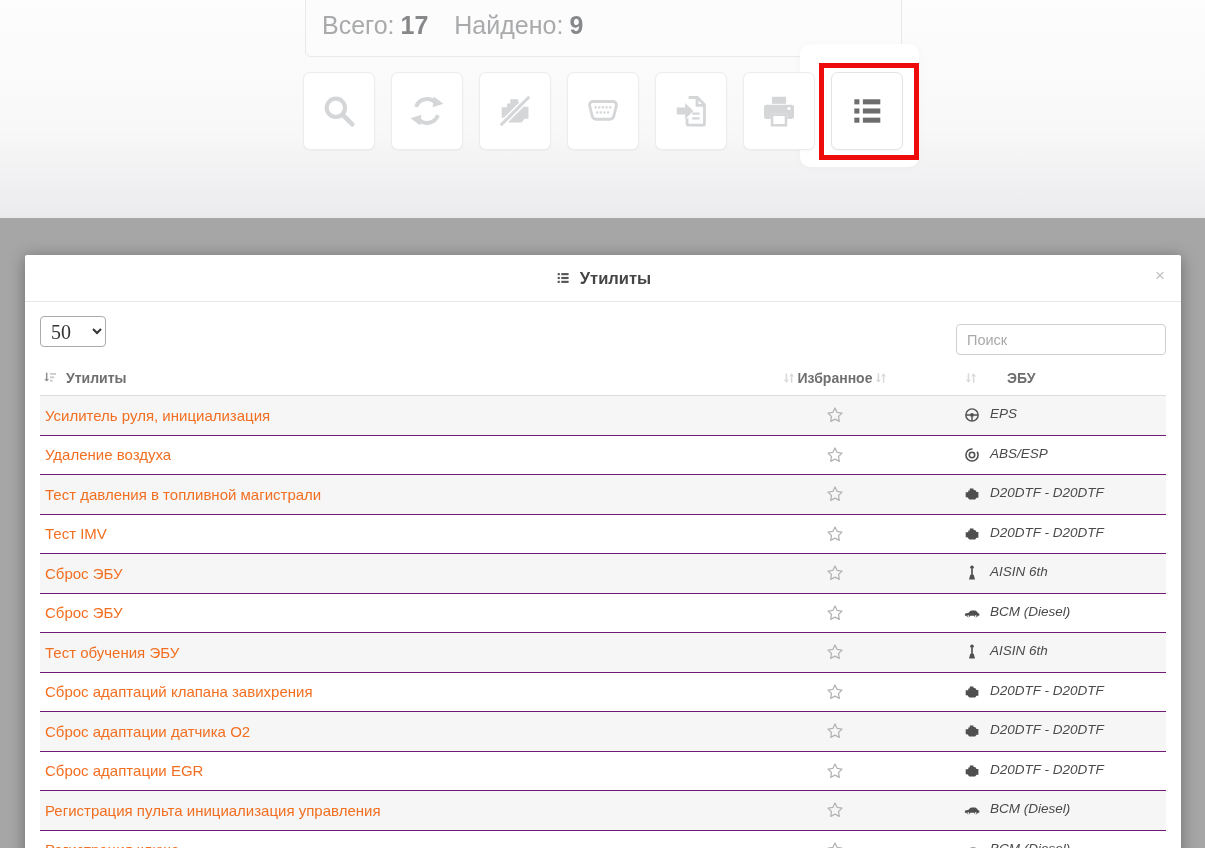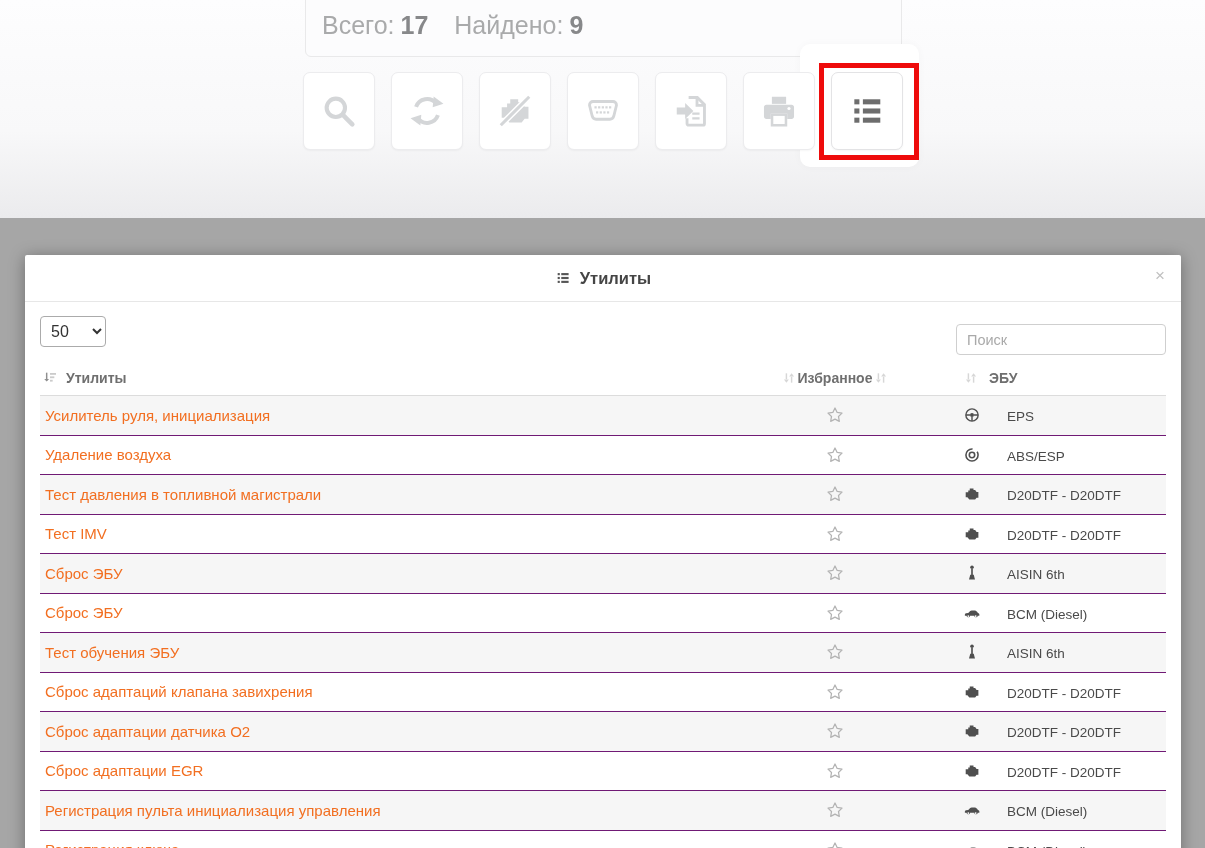--- a/index.html
+++ b/index.html
@@ -35,45 +35,45 @@
   .modal-header { position:relative; height:47px; border-bottom:1px solid #e7e7e7;
     display:flex; align-items:center; justify-content:center; gap:9px; }
   .modal-title { font-size:16.5px; font-weight:700; color:#454545; }
   .title-icon { color:#555; }
   .title-icon svg { width:16px; height:16px; display:block; }
   .modal-close { position:absolute; right:16px; top:12px; color:#c0c0c0; font-size:17px;
     line-height:1; cursor:pointer; }
 
   .modal-controls { position:relative; height:56px; }
   .page-size { position:absolute; left:15px; top:14px; width:66px; height:31px;
-    border:1px solid #ababab; border-radius:4px; font-size:16px; color:#333;
-    padding:0 6px; background:#fff; font-family:Liberation Sans, sans-serif; }
+    border:1px solid #ababab; border-radius:4px; font-size:20px; color:#333;
+    padding:0 6px; background:#fff; font-family:Liberation Serif, serif; }
   .search-input { position:absolute; right:15px; top:14px; width:210px; height:31px;
     border:1px solid #cfcfcf; border-radius:4px; font-size:14.5px; padding:0 10px;
     color:#444; font-family:inherit;margin-top:8px; }
   .search-input::placeholder { color:#a9a9a9; }
 
   .thead { margin:2px 15px 0; display:grid; grid-template-columns:675px 240px 211px;
     height:36px; align-items:center; border-bottom:1px solid #dcdcdc; }
   .th { font-size:14px; font-weight:700; color:#6f6f6f; }
   .th-util { display:flex; align-items:center; gap:8px; padding-left:2px; }
   .th-fav  { display:flex; align-items:flex-end; justify-content:center; gap:1px; }
-  .th-ecu  { display:flex; align-items:center; gap:10px; padding-left:8px; }
+  .th-ecu  { display:flex; align-items:center; gap:28px; padding-left:8px; }
   .sort-ic svg { width:16px; height:16px; display:block; }
   .sort-both { color:#d7d7d7; }
 
   .tbody { margin:0 15px; }
   .trow { display:grid; grid-template-columns:675px 240px 211px; height:39.5px;
     align-items:center; border-bottom:1px solid #701a75; background:#fff; }
   .trow.odd { background:#f6f6f6; }
   .util-name { font-size:15px; color:#f26f21; text-decoration:none; padding-left:5px;
     white-space:nowrap; overflow:hidden; cursor:pointer; }
   .fav-cell { display:flex; justify-content:center; }
   .fav-cell svg { width:20px; height:20px; color:#b3b3b3; cursor:pointer; }
-  .ecu-cell { display:flex; align-items:flex-end; gap:26px; padding-left:8px; }
+  .ecu-cell { display:flex; align-items:flex-start; gap:9px; padding-left:8px;font-style:italic; }
   .ecu-icon { color:#4f4f4f; display:flex; }
   .ecu-icon svg { width:18px; height:18px; display:block; }
   .ecu-name { font-size:13.5px; color:#4a4a4a; white-space:nowrap; }
 </style>
 </head>
 <body>
 
 <div class="screen">
 
   <div class="top-section">

